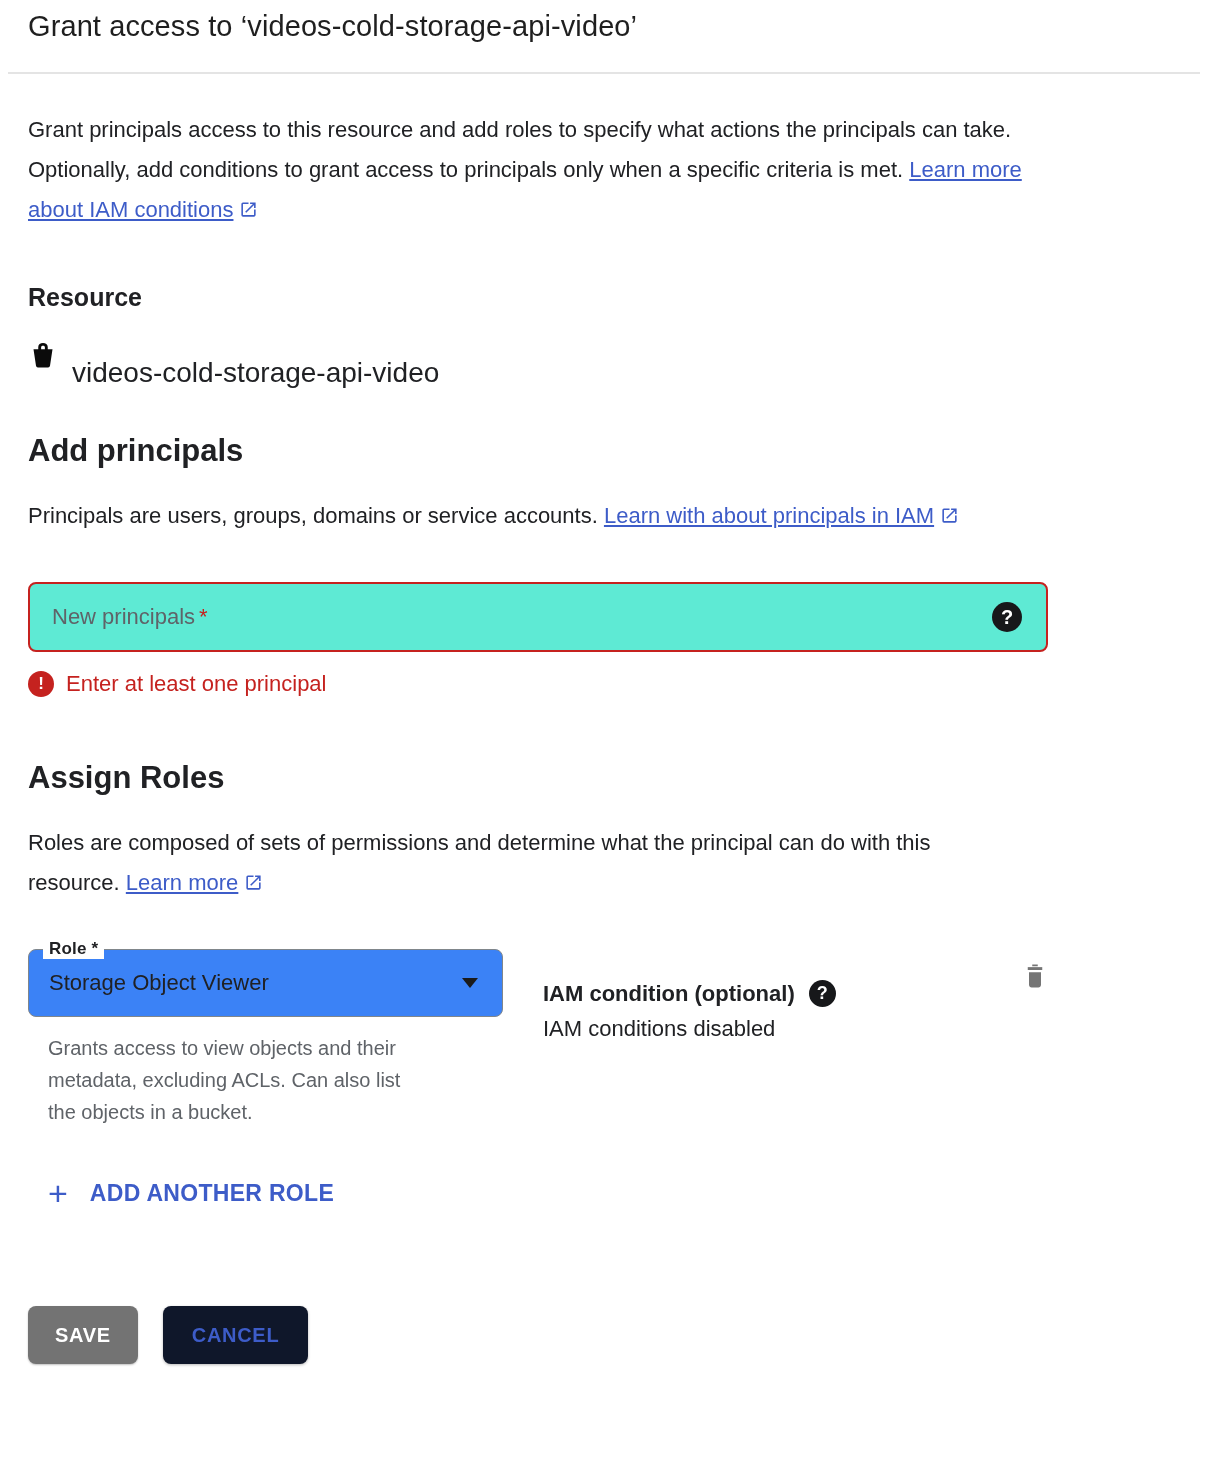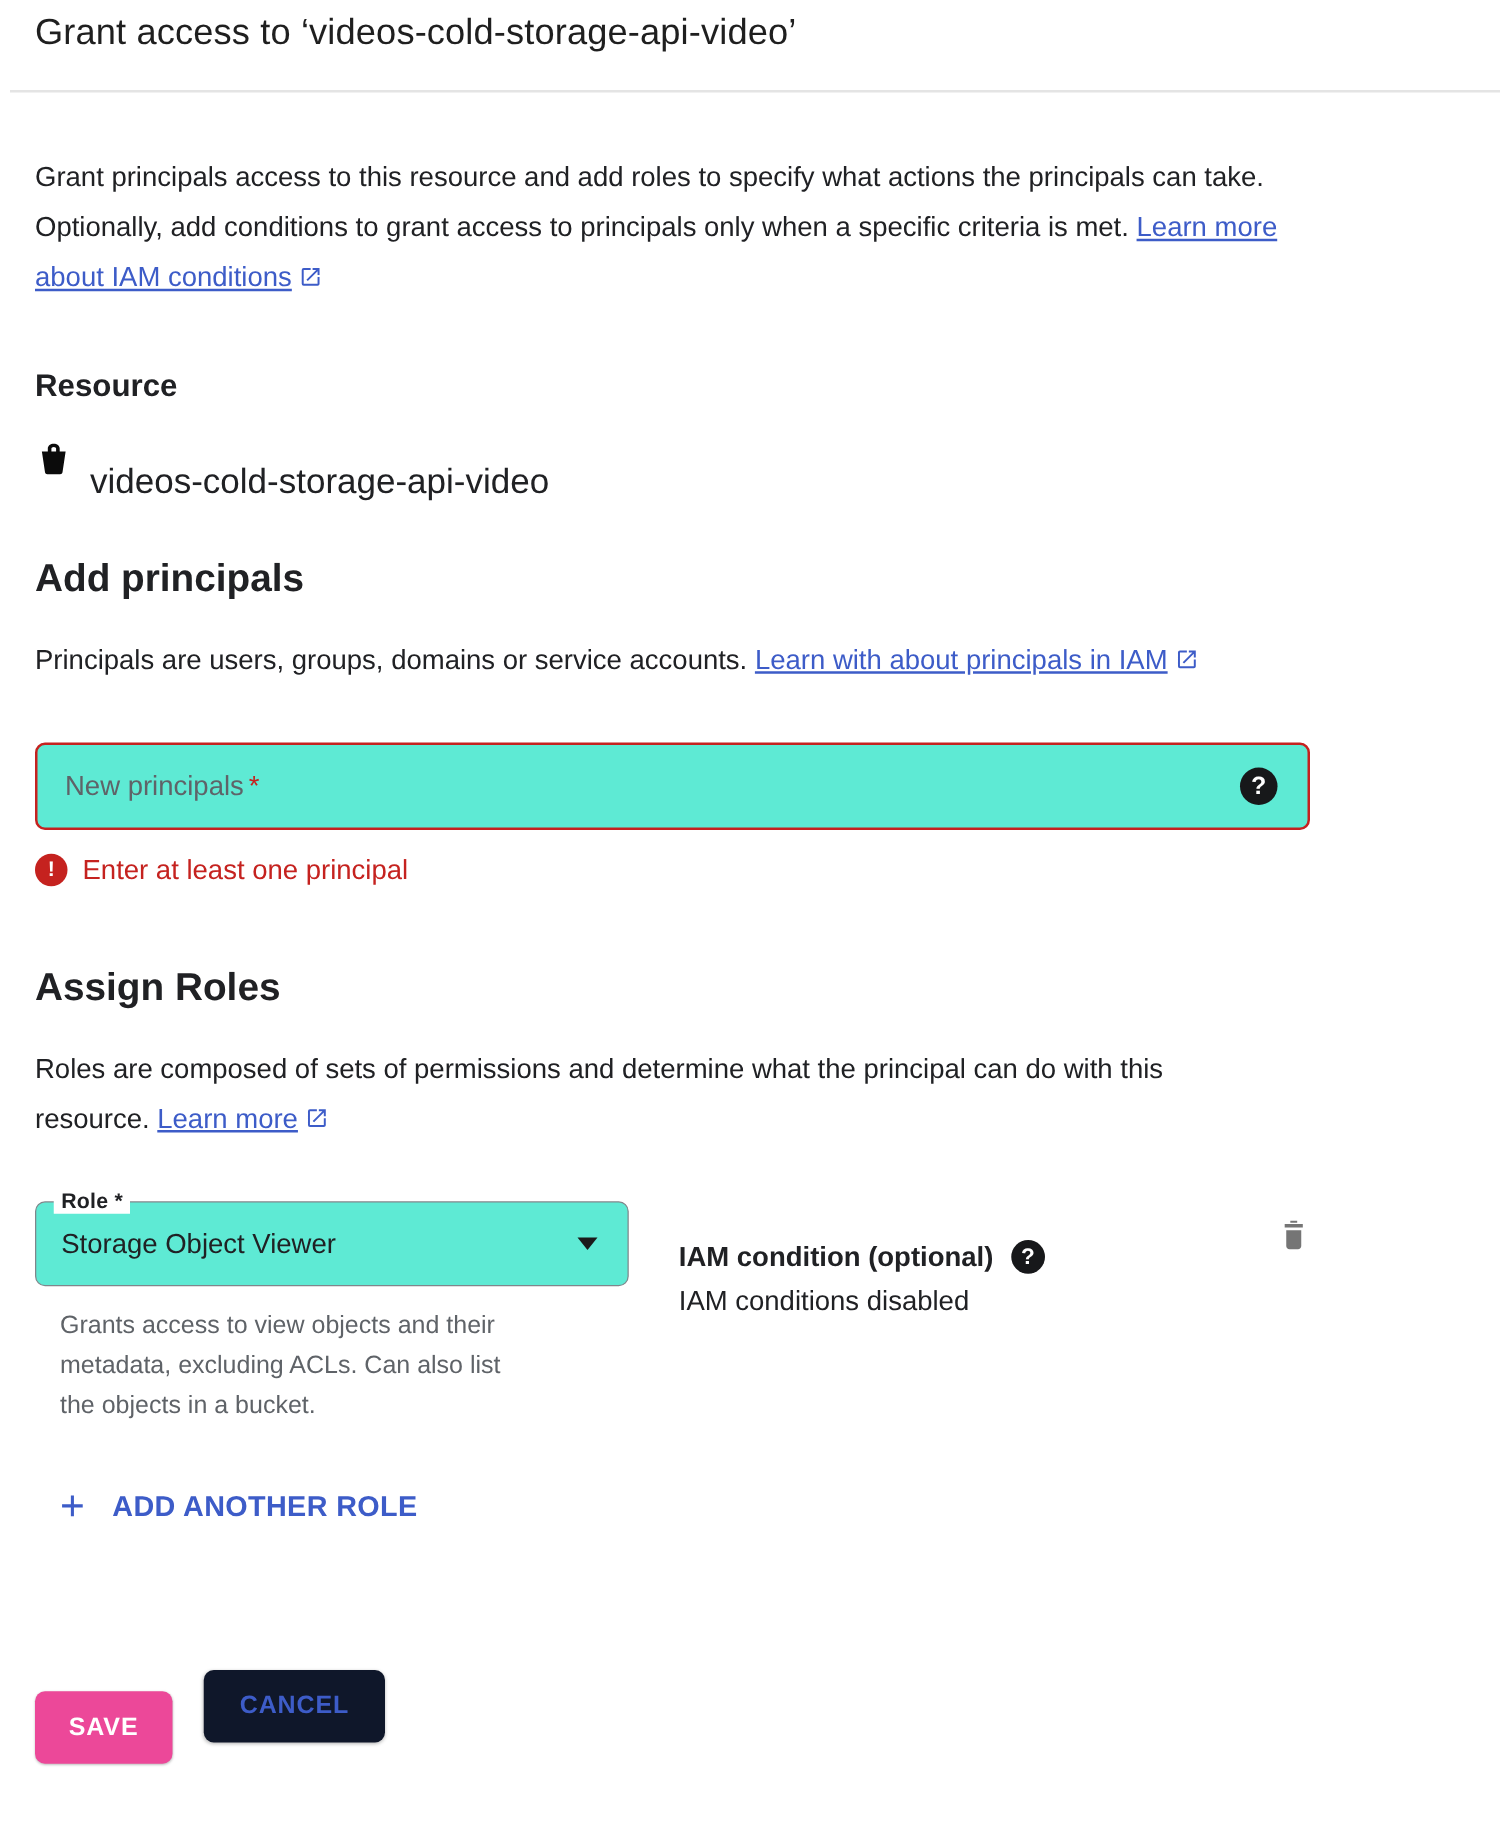--- a/index.html
+++ b/index.html
@@ -8,21 +8,21 @@
     width:1208px; height:1470px; overflow:hidden; position:relative;
     font-family:"Liberation Sans","DejaVu Sans",sans-serif;
     color:#202124;
   }
   .page { padding:0 28px; }
 
   h1.title { font-size:29px; font-weight:400; line-height:36px; margin-top:8px; color:#1f1f1f; letter-spacing:0.1px; }
   .divider { height:2px; background:#e4e4e4; margin:28px -20px 0 -20px; }
 
   p.body { font-size:22px; line-height:40px; color:#202124; }
-  .intro { margin-top:48px; max-width:1032px; }
+  .intro { margin-top:36px; max-width:1032px; }
   a.link { color:#3d5cc8; text-decoration:underline; cursor:pointer; }
   .ext-icon { display:inline-block; width:19px; height:19px; margin-left:6px; vertical-align:-2px; }
   .ext-icon svg { display:block; width:100%; height:100%; fill:#3d5cc8; }
 
   h2.sub { font-size:25px; font-weight:700; line-height:30px; margin-top:52px; }
   .resource-row { display:flex; align-items:center; margin-top:26px; height:34px; }
   .bucket-ic { width:30px; height:30px; margin-right:14px; }
   .bucket-ic svg { display:block; width:100%; height:100%; fill:#0b0b0b; }
   .resource-name { font-size:28px; color:#202124;margin-top:36px; }
 
@@ -50,21 +50,21 @@
     width:26px; height:26px; border-radius:50%; background:#c5221f; color:#fff;
     display:flex; align-items:center; justify-content:center;
     font-size:17px; font-weight:700; margin-right:12px; flex:none;
   }
   .error-text { font-size:22px; color:#c5221f; }
 
   .role-row { display:flex; margin-top:46px; width:1028px; }
   .role-col { width:475px; flex:none; }
   .select-box {
     position:relative; width:475px; height:68px;
-    border:1px solid #80868b; border-radius:8px; background:#5eead4;
+    border:1px solid #80868b; border-radius:8px; background:#3b82f6;
     display:flex; align-items:center; justify-content:space-between;
     padding:0 24px 0 20px; cursor:pointer;
   }
   .float-label {
     position:absolute; top:-11px; left:14px; background:#fff; padding:0 6px;
     font-size:17px; font-weight:600; color:#202124; letter-spacing:0.2px;
   }
   .select-value { font-size:22px; color:#202124; }
   .dd-arrow { width:0; height:0; border-left:8px solid transparent; border-right:8px solid transparent; border-top:10px solid #1b1b1b; }
   .role-help { margin:15px 0 0 20px; width:370px; font-size:20px; line-height:32px; color:#5f6368; }
@@ -81,21 +81,21 @@
     background:none; border:none; cursor:pointer; color:#3d5cc8; height:38px;
   }
   .add-role .plus { font-size:34px; font-weight:400; line-height:30px; }
   .add-role .lbl { font-size:23px; font-weight:600; letter-spacing:0.3px; }
 
   .actions { display:flex; align-items:center; margin-top:94px; gap:25px; }
   .btn {
     height:58px; border-radius:8px; font-family:inherit;
     font-size:20px; font-weight:700; letter-spacing:0.7px; cursor:pointer;
   }
-  .btn.save { background:#ec4899; color:#ffffff; border:none; padding:0 27px; box-shadow:0 1px 2px rgba(0,0,0,0.25);margin-top:35px; }
+  .btn.save { background:#737373; color:#ffffff; border:none; padding:0 27px; box-shadow:0 1px 2px rgba(0,0,0,0.25); }
   .btn.cancel { background:#0f172a; color:#3d5cc8; border:none; padding:0 29px; box-shadow:0 1px 3px rgba(0,0,0,0.28); }
 </style>
 </head>
 <body>
 
 <div class="page">
 
   <h1 class="title">Grant access to ‘videos-cold-storage-api-video’</h1>
   <div class="divider"></div>
 

